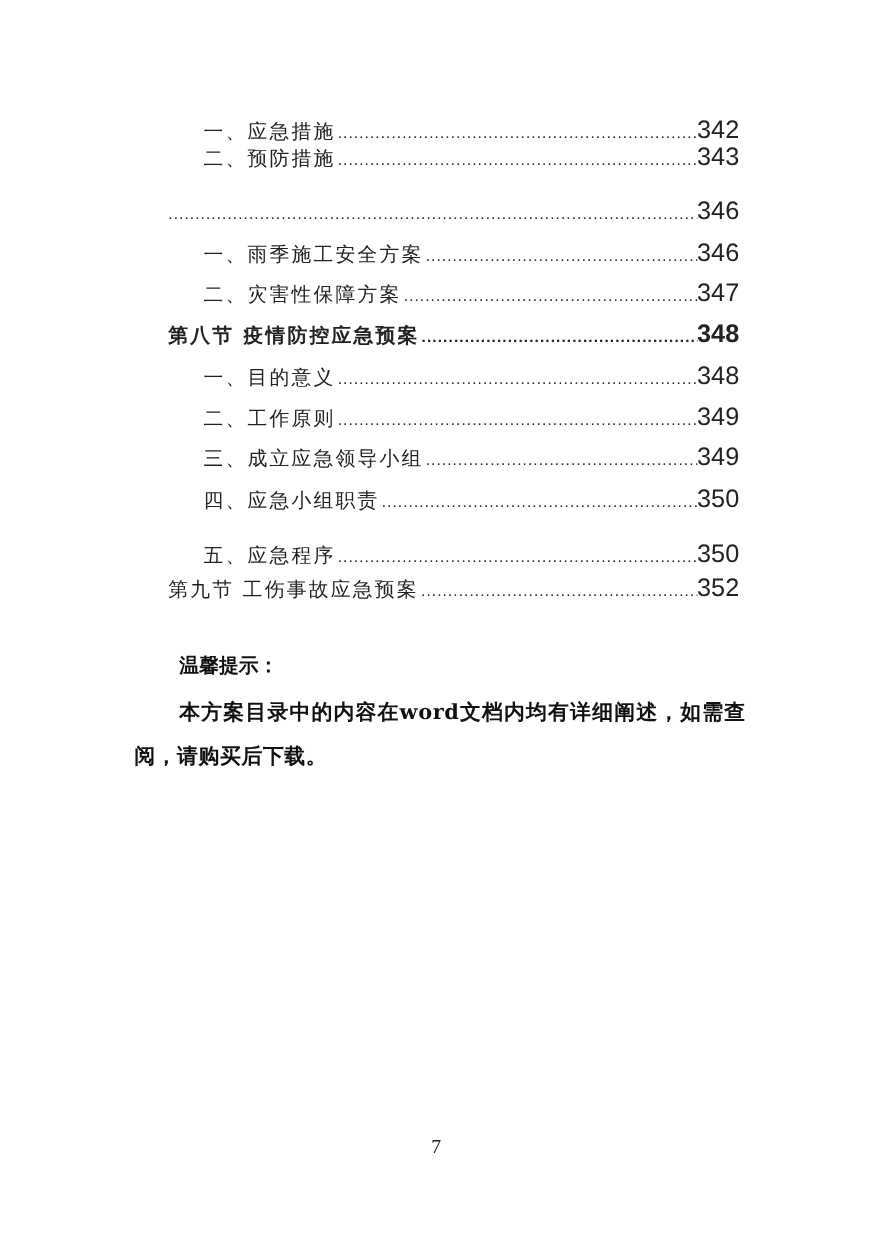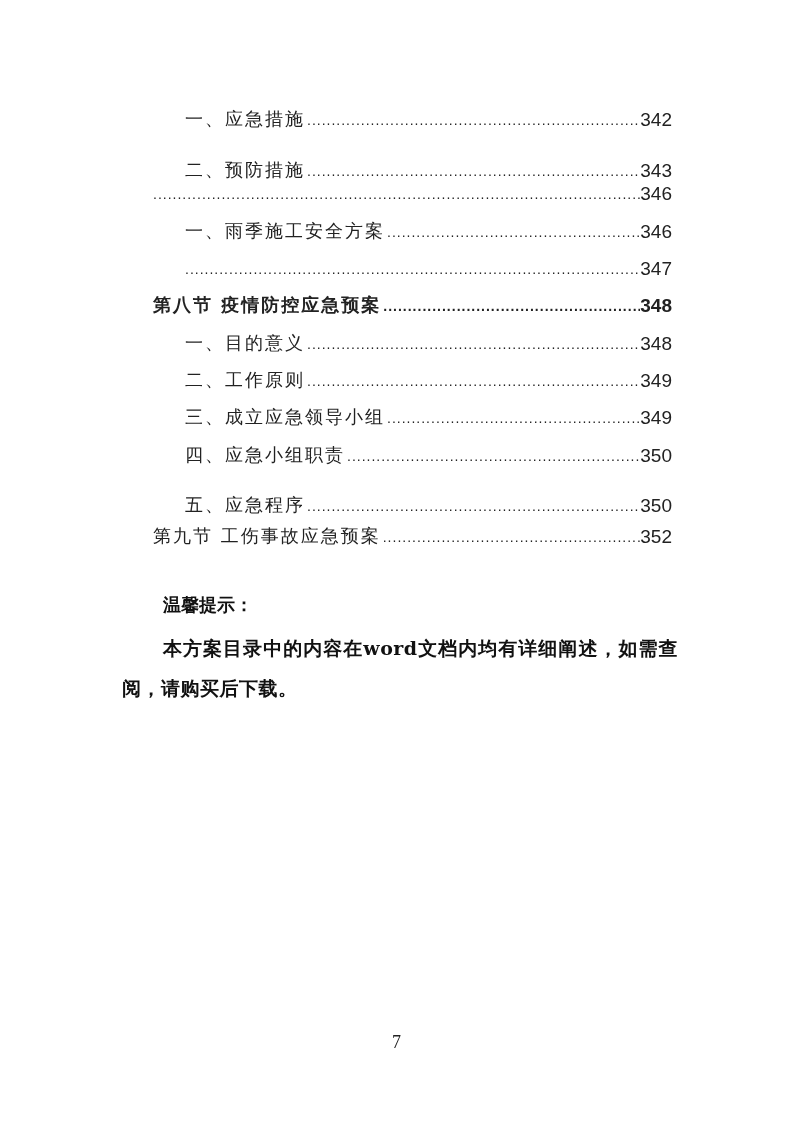--- a/index.html
+++ b/index.html
@@ -11,21 +11,21 @@
       font-family: "DejaVu Serif", "Liberation Serif", serif;
       font-size: 18px; color: #222;
     }
     .toc-row .title { white-space: nowrap; letter-spacing: 2px; padding-right: 2px; }
     .toc-row .leader {
       flex: 1; overflow: hidden; white-space: nowrap;
       font-family: "Liberation Sans", sans-serif; font-size: 14px;
       letter-spacing: 1px; color: #222; margin-bottom: 3px;
     }
     .toc-row .page {
-      font-family: "Liberation Sans", sans-serif; font-size: 19px;
+      font-family: "Liberation Sans", sans-serif; font-size: 23px;
       white-space: nowrap; color: #222;
     }
     .notice-heading {
       position: absolute; left: 163px; top: 593px;
       font-family: "DejaVu Serif", "Liberation Serif", serif; font-weight: bold;
       font-size: 18px; color: #111;
     }
     .notice-body {
       position: absolute; left: 122px; top: 628px; width: 556px;
       font-family: "DejaVu Serif", "Liberation Serif", serif; font-weight: bold;
@@ -39,35 +39,36 @@
   </style>
 </head>
 <body>
 
 <div class="toc">
   <div class="toc-row" style="left:185px; top:107px; width:487px;">
     <span class="title">一、应急措施</span>
     <span class="leader">......................................................................................................................................................</span>
     <span class="page">342</span>
   </div>
-  <div class="toc-row" style="left:185px; top:158px; width:487px;">
+  <div class="toc-row" style="left:185px; top:132px; width:487px;">
     <span class="title">二、预防措施</span>
     <span class="leader">......................................................................................................................................................</span>
     <span class="page">343</span>
   </div>
   <div class="toc-row" style="left:153px; top:181px; width:519px;">
     <span class="leader">......................................................................................................................................................</span>
     <span class="page">346</span>
   </div>
   <div class="toc-row" style="left:185px; top:219px; width:487px;">
     <span class="title">一、雨季施工安全方案</span>
     <span class="leader">......................................................................................................................................................</span>
     <span class="page">346</span>
   </div>
   <div class="toc-row" style="left:185px; top:256px; width:487px;">
+    <span class="title">二、灾害性保障方案</span>
     <span class="leader">......................................................................................................................................................</span>
     <span class="page">347</span>
   </div>
   <div class="toc-row" style="left:153px; top:293px; width:519px;font-weight:bold;">
     <span class="title">第八节 疫情防控应急预案</span>
     <span class="leader">......................................................................................................................................................</span>
     <span class="page">348</span>
   </div>
   <div class="toc-row" style="left:185px; top:331px; width:487px;">
     <span class="title">一、目的意义</span>

